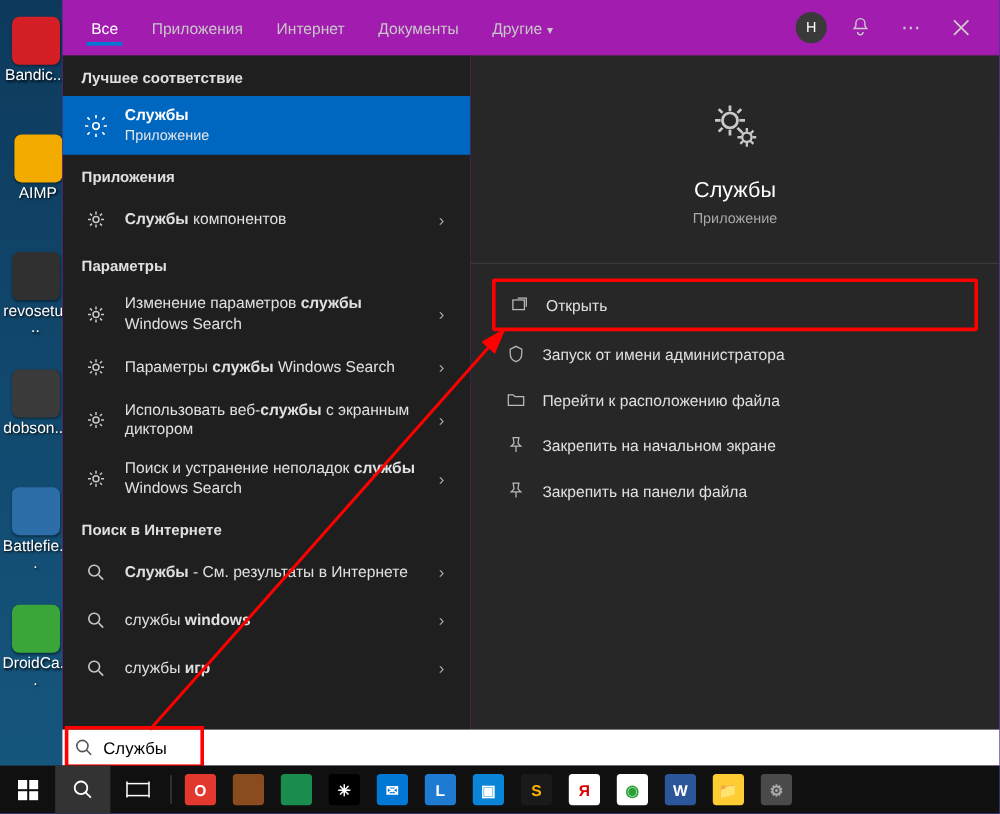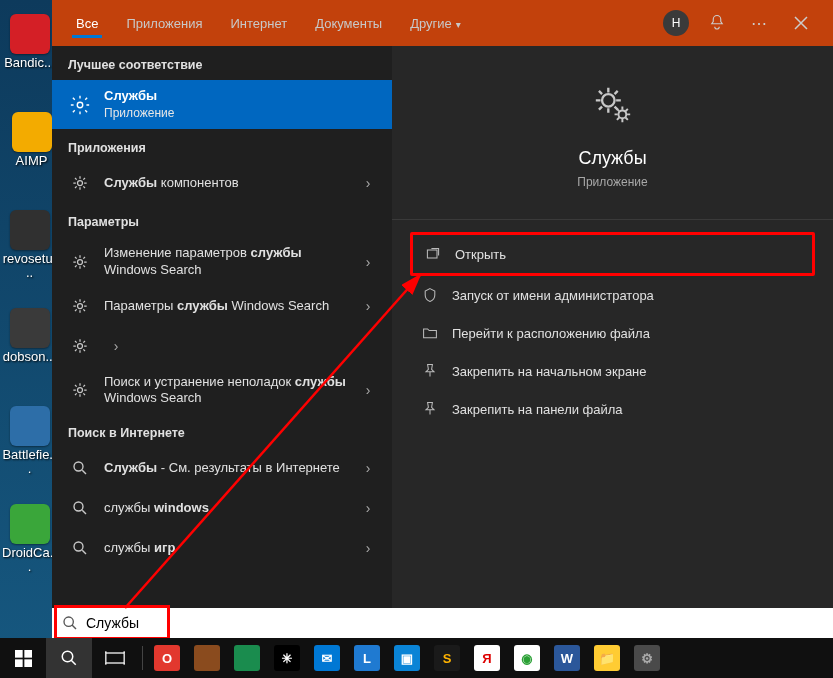--- a/index.html
+++ b/index.html
@@ -36,21 +36,21 @@
   box-shadow: 0 1px 2px rgba(0,0,0,.4);
 }
 .di-label { display: block; word-break: break-word; line-height: 1.1; }
 
 .search-panel {
   position: absolute;
   left: 52px;
   top: 0;
   width: 781px;
   height: 638px;
-  background: #c2410c;
+  background: #a21caf;
   display: flex;
   flex-direction: column;
 }
 .tabs {
   display: flex;
   align-items: center;
   height: 46px;
   padding: 0 10px;
 }
 .tab {
@@ -343,20 +343,21 @@
             <div class="rtext">Параметры <b>службы</b> Windows Search</div>
             <div class="chev">›</div>
           </div>
           <div class="result">
             <div class="ricon">
               <svg width="20" height="20" viewBox="0 0 24 24">
                 <circle cx="12" cy="12" r="3" fill="none" stroke="#c8c8c8" stroke-width="1.5"></circle>
                 <path fill="none" stroke="#c8c8c8" stroke-width="1.5" d="M12 4v3M12 17v3M4 12h3M17 12h3M6 6l2 2M16 16l2 2M6 18l2-2M16 8l2-2"></path>
               </svg>
             </div>
+            <div class="rtext">Использовать веб-<b>службы</b> с экранным диктором</div>
             <div class="chev">›</div>
           </div>
           <div class="result">
             <div class="ricon">
               <svg width="20" height="20" viewBox="0 0 24 24">
                 <circle cx="12" cy="12" r="3" fill="none" stroke="#c8c8c8" stroke-width="1.5"></circle>
                 <path fill="none" stroke="#c8c8c8" stroke-width="1.5" d="M12 4v3M12 17v3M4 12h3M17 12h3M6 6l2 2M16 16l2 2M6 18l2-2M16 8l2-2"></path>
               </svg>
             </div>
             <div class="rtext">Поиск и устранение неполадок <b>службы</b> Windows Search</div>

